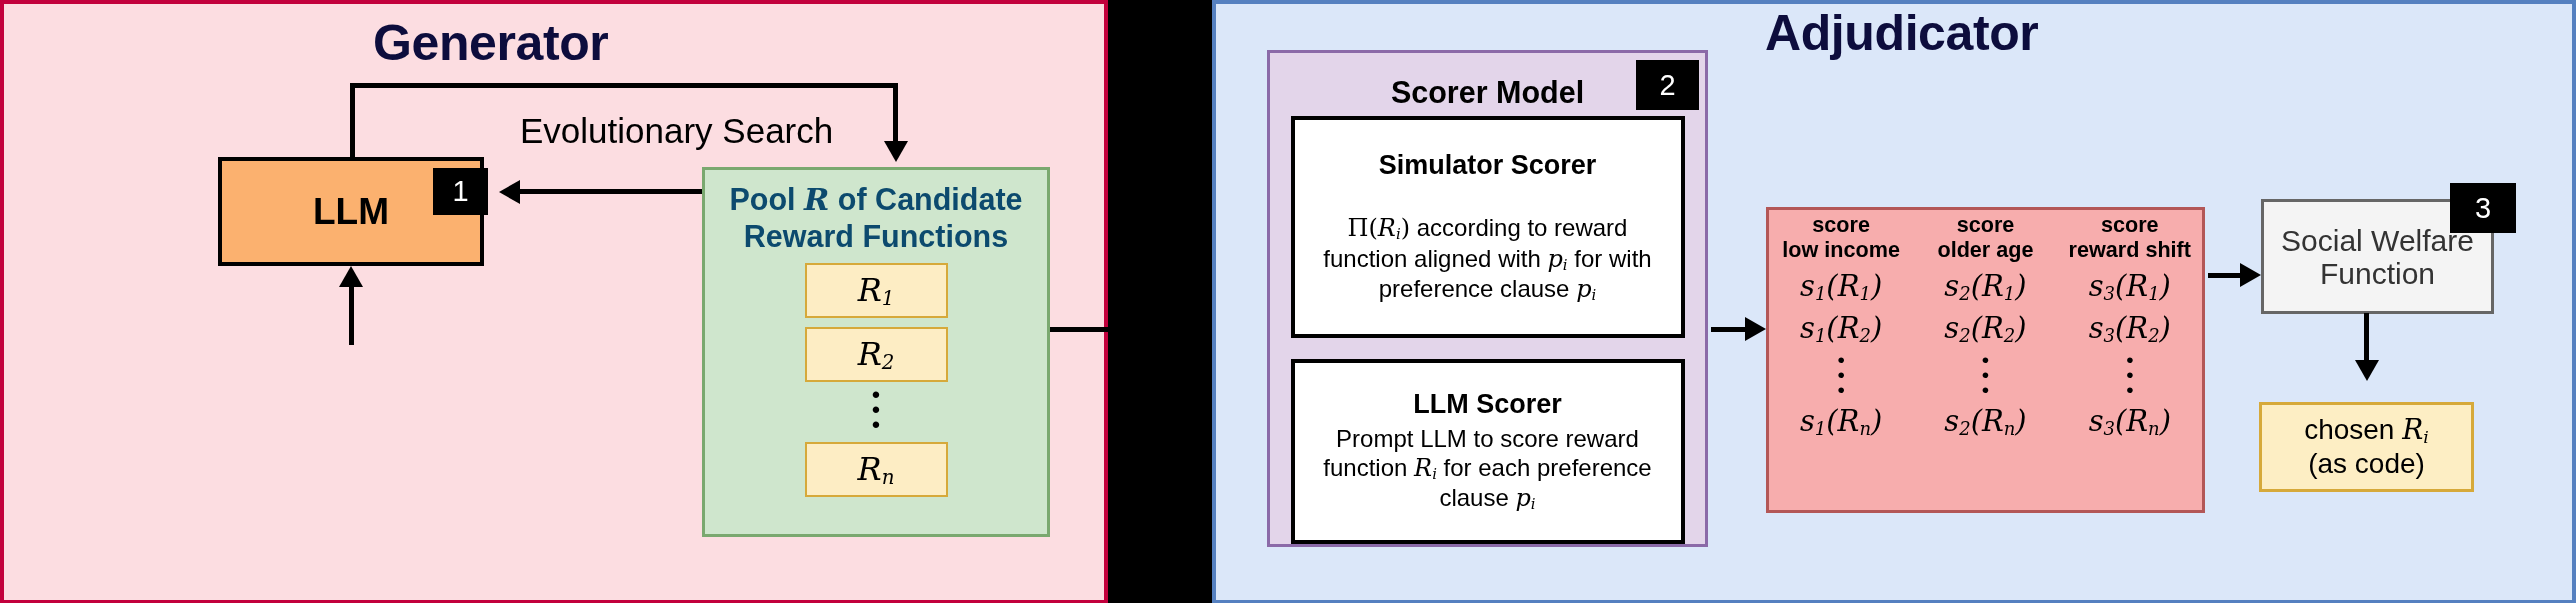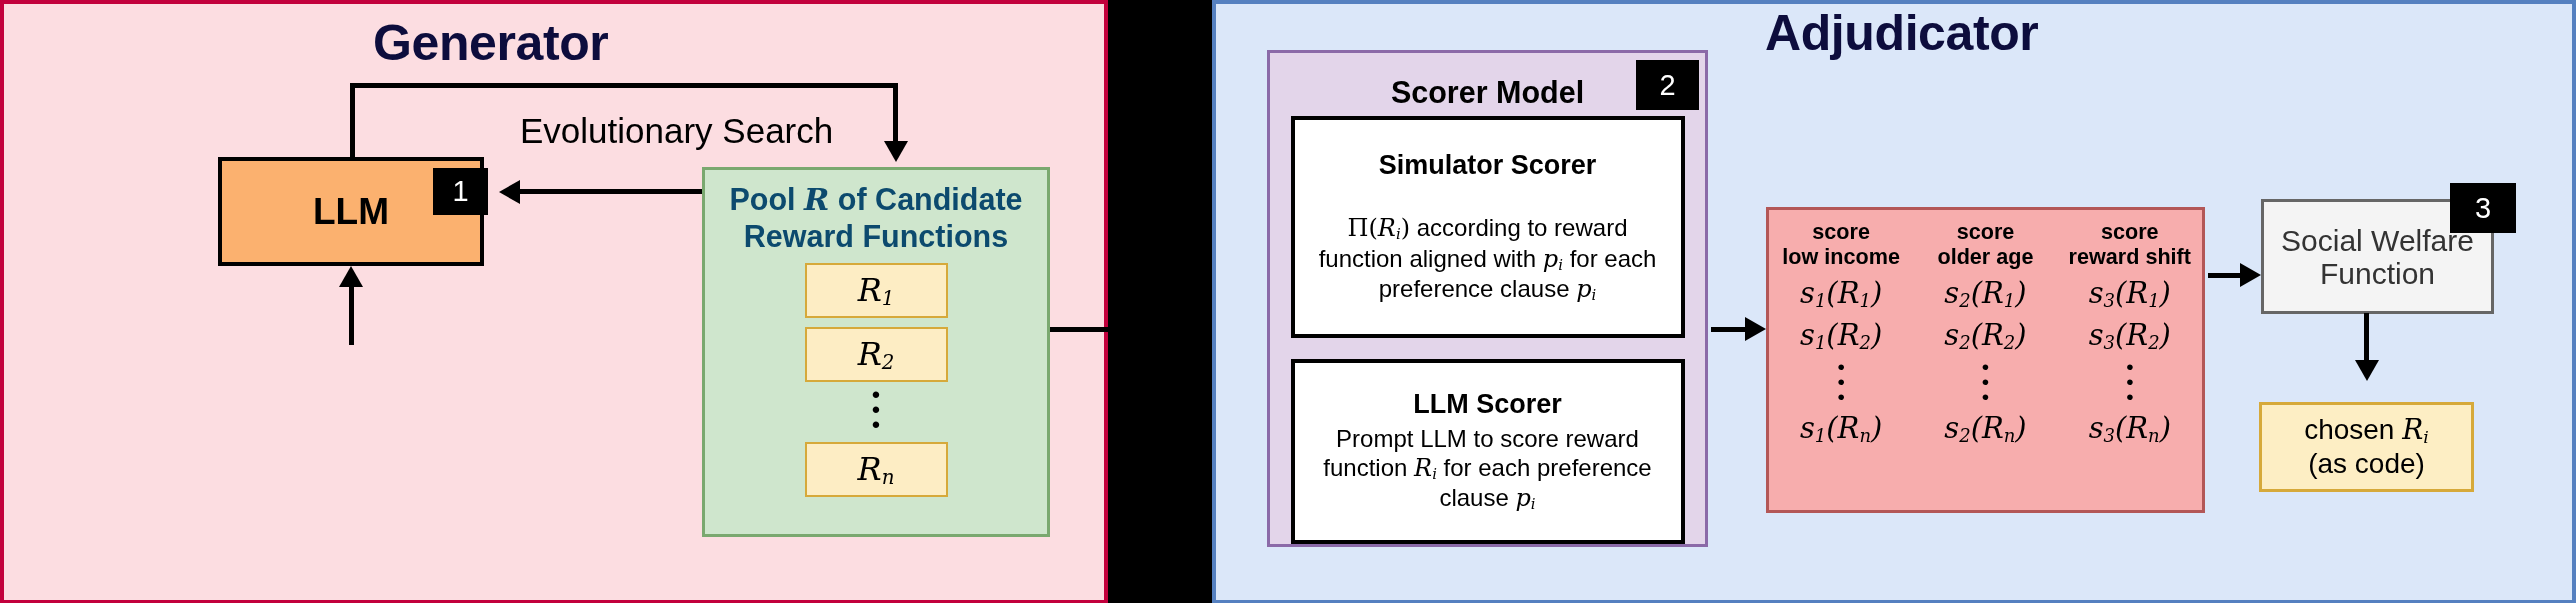--- a/index.html
+++ b/index.html
@@ -200,21 +200,21 @@
     line-height: 1.22;
     text-align: center;
   }
 
   
   #score-matrix {
     left: 1766px; top: 207px; width: 439px; height: 306px;
     background: #f7adad;
     border: 3.2px solid #b35757;
     justify-content: flex-start;
-    padding-top: 9px;
+    padding-top: 2px;
   }
   #score-matrix .head-row, #score-matrix .body-row {
     display: flex;
     width: 100%;
   }
   #score-matrix .cell {
     flex: 1 1 0;
     text-align: center;
   }
   .head-row .cell {
@@ -357,21 +357,21 @@
     <div id="scorer-model-title">Scorer Model</div>
 
     <div class="scorer-card" id="simulator-scorer">
       <div class="card-title">Simulator Scorer</div>
       <div class="card-body">
         <br>
         <span class="mathup">Π(<span class="math">R<sub class="m">i</sub></span>)</span>
         <span>according to reward</span><br>
         <span>function aligned with</span>
         <span class="math">p<sub class="m">i</sub></span>
-        <span>for each</span><br>
+        <span>for with</span><br>
         <span>preference clause</span>
         <span class="math">p<sub class="m">i</sub></span>
       </div>
     </div>
 
     <div class="scorer-card" id="llm-scorer">
       <div class="card-title">LLM Scorer</div>
       <div class="card-body">
         <span>Prompt LLM to score reward</span><br>
         <span>function</span>

